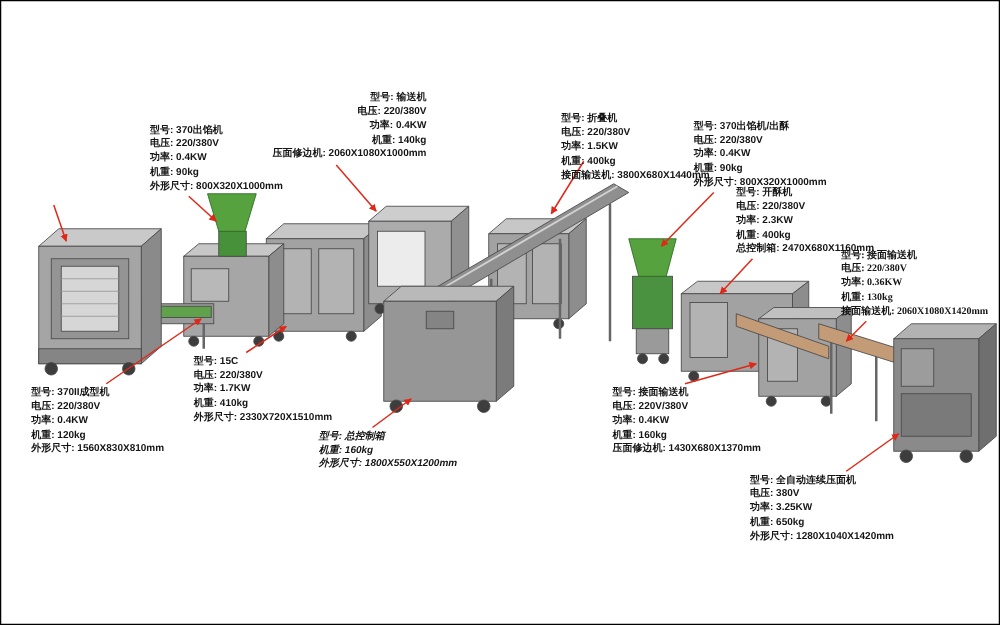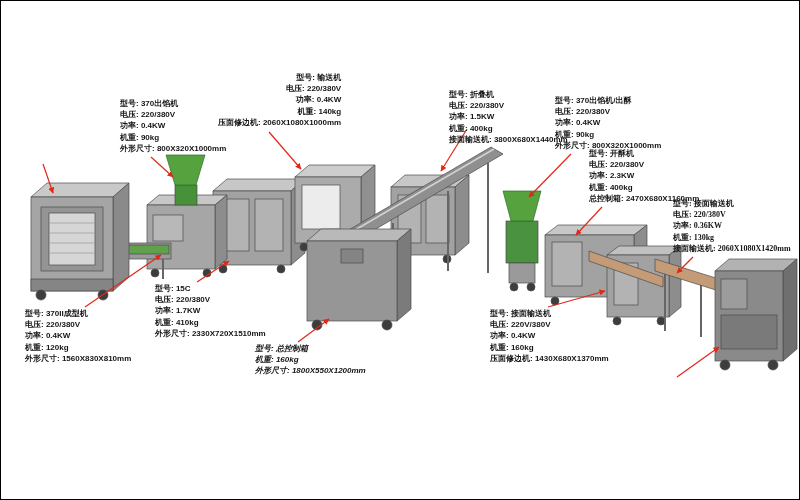--- a/index.html
+++ b/index.html
@@ -240,14 +240,21 @@
       <div class="spec-line">机重: 160kg</div>
       <div class="spec-line">外形尺寸: 1800X550X1200mm</div>
     </div>
   <div class="spec lbl10">
       <div class="spec-line">型号: 接面输送机</div>
       <div class="spec-line">电压: 220V/380V</div>
       <div class="spec-line">功率: 0.4KW</div>
       <div class="spec-line">机重: 160kg</div>
       <div class="spec-line">压面修边机: 1430X680X1370mm</div>
     </div>
+  <div class="spec lbl11">
+      <div class="spec-line">型号: 全自动连续压面机</div>
+      <div class="spec-line">电压: 380V</div>
+      <div class="spec-line">功率: 3.25KW</div>
+      <div class="spec-line">机重: 650kg</div>
+      <div class="spec-line">外形尺寸: 1280X1040X1420mm</div>
+    </div>
 
 </div>
 
 </body></html>

